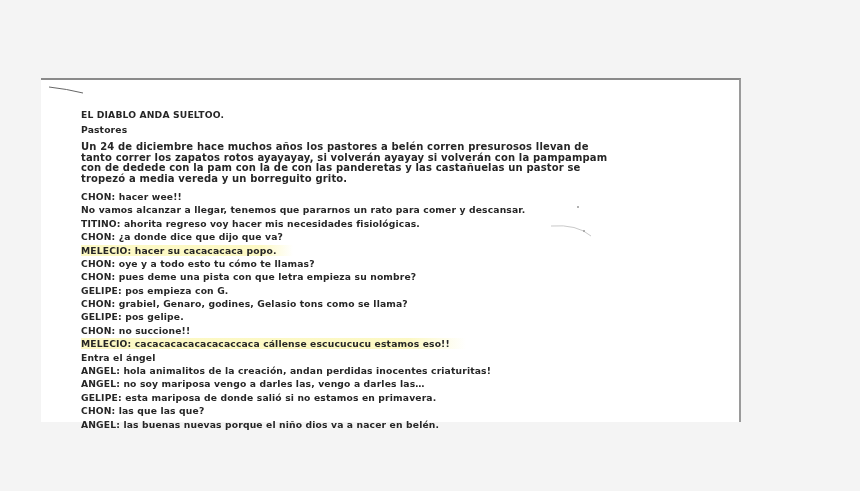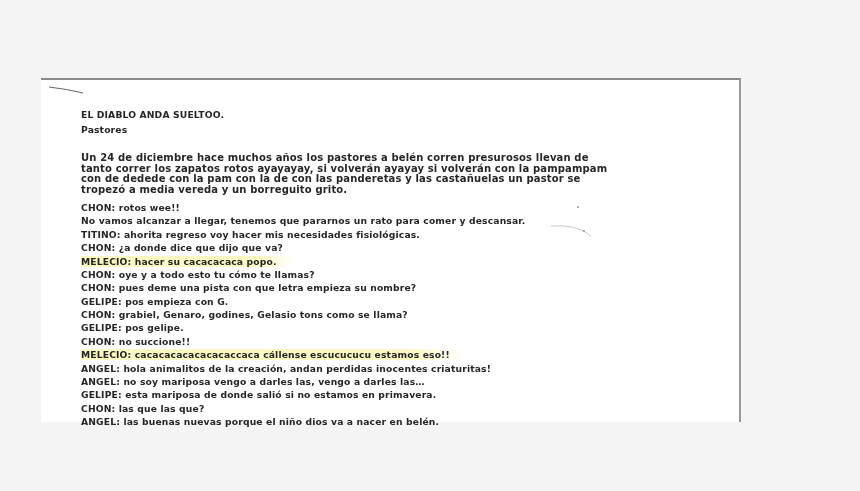--- a/index.html
+++ b/index.html
@@ -66,21 +66,21 @@
       content: "";
       position: absolute;
       left: -6px;
       top: -2px;
       width: 90px;
       height: 16px;
       background: radial-gradient(ellipse at 40% 50%, rgba(250,245,150,0.55), rgba(250,245,150,0) 70%);
       z-index: -1;
     }
     .subtitle {
-      margin-bottom: 17px;
+      margin-bottom: 6px;
     }
     .para {
       line-height: 10.4px;
       font-size: 10px;
       margin-bottom: 6px;
       white-space: nowrap;
     }
     .para .pline { display: block; height: 10.4px; }
     .hl {
       background: linear-gradient(90deg, rgba(252,248,190,0.9), rgba(252,248,190,0.9) 85%, rgba(252,248,190,0));
@@ -104,31 +104,32 @@
     <div class="line title">EL DIABLO ANDA SUELTOO.</div>
     <div class="line subtitle">Pastores</div>
 
     <div class="para">
       <span class="pline">Un 24 de diciembre hace muchos años los pastores a belén  corren presurosos llevan de</span>
       <span class="pline">tanto correr los zapatos rotos  ayayayay,  si volverán ayayay si volverán con la pampampam</span>
       <span class="pline">con de dedede con la pam con la de con las panderetas y las castañuelas un pastor se</span>
       <span class="pline">tropezó a media vereda y un borreguito grito.</span>
     </div>
 
-    <div class="line"><span>CHON: rotos wee!!</span></div>
+    <div class="line"><span>CHON: hacer wee!!</span></div>
     <div class="line"><span>No vamos alcanzar a llegar, tenemos que pararnos un rato para comer y  descansar.</span></div>
     <div class="line"><span>TITINO: ahorita regreso voy hacer mis necesidades fisiológicas.</span></div>
     <div class="line"><span>CHON: ¿a donde dice que dijo que va?</span></div>
     <div class="line"><span class="hl">MELECIO: hacer su cacacacaca popo.</span></div>
     <div class="line"><span>CHON: oye y a todo esto tu cómo te llamas?</span></div>
     <div class="line"><span>CHON: pues deme una pista con que letra empieza su nombre?</span></div>
     <div class="line"><span>GELIPE: pos empieza con G.</span></div>
     <div class="line"><span>CHON: grabiel, Genaro, godines, Gelasio tons como se llama?</span></div>
     <div class="line"><span>GELIPE: pos gelipe.</span></div>
     <div class="line"><span>CHON: no succione!!</span></div>
     <div class="line"><span class="hl">MELECIO: cacacacacacacacaccaca cállense  escucucucu estamos eso!!</span></div>
+    <div class="line"><span>Entra el ángel</span></div>
     <div class="line"><span>ANGEL: hola animalitos de la creación, andan perdidas inocentes criaturitas!</span></div>
     <div class="line"><span>ANGEL: no soy mariposa vengo a darles las, vengo a darles las…</span></div>
     <div class="line"><span>GELIPE: esta mariposa de donde salió si no estamos en primavera.</span></div>
     <div class="line"><span>CHON: las que las que?</span></div>
     <div class="line"><span>ANGEL: las buenas nuevas porque el niño dios va a nacer en belén.</span></div>
   </div>
 </div>
 
 </body></html>

